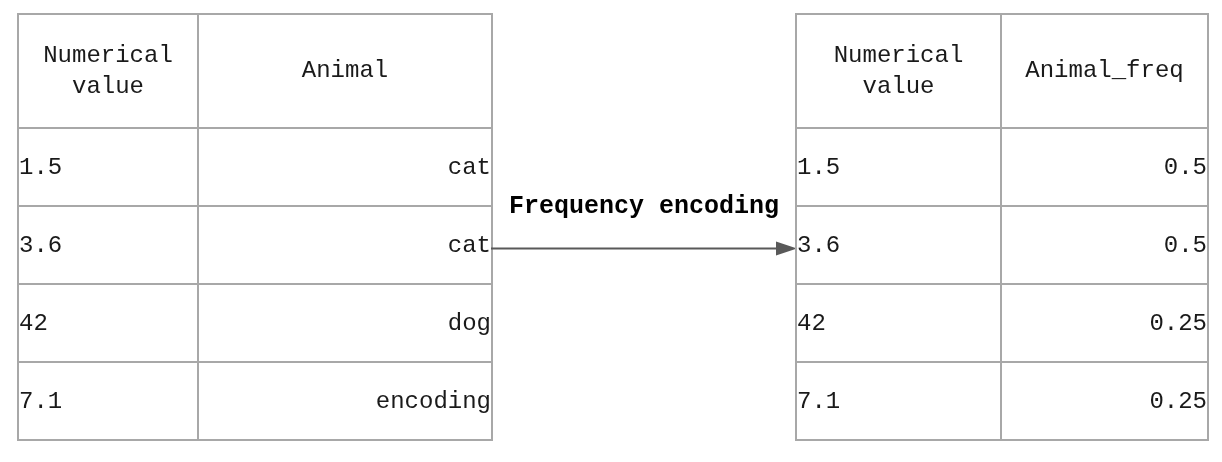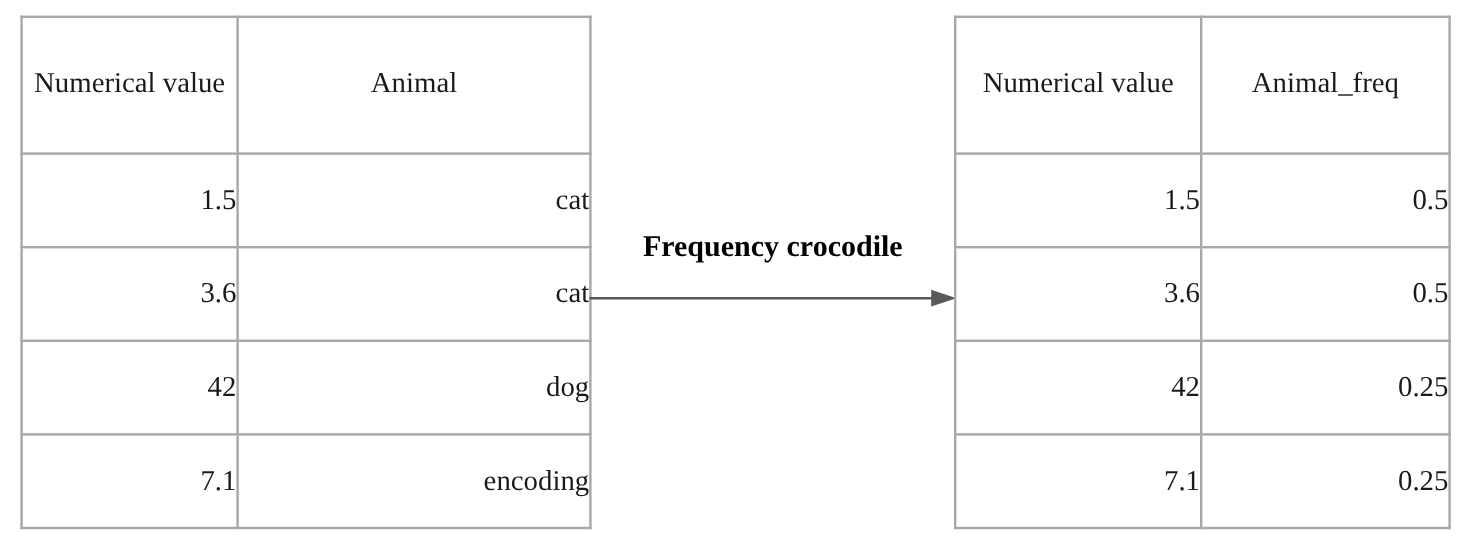--- a/index.html
+++ b/index.html
@@ -1,21 +1,21 @@
 <!DOCTYPE html>
 <html><head>
 <meta charset="utf-8">
 <style>
   html, body { margin: 0; padding: 0; background: #ffffff; }
   .canvas {
     position: relative;
     width: 1222px;
     height: 462px;
     background: #ffffff;
-    font-family: Liberation Serif, serif;
+    font-family: Liberation Mono, monospace;
     color: #1a1a1a;
     overflow: hidden;
   }
   table.data-table {
     position: absolute;
     border-collapse: collapse;
     table-layout: fixed;
   }
   table.data-table td, table.data-table th {
     border: 2px solid #a8a8a8;
@@ -31,21 +31,21 @@
     vertical-align: middle;
     padding: 0 8px;
     line-height: 1.3;
   }
   table.data-table td {
     height: 76px;
     vertical-align: middle;
   }
   .tbl-left  { left: 17px;  top: 13px; width: 474px; }
   .tbl-right { left: 795px; top: 13px; width: 412px; }
-  .col-num  { text-align: right; }
+  .col-num  { text-align: left; }
   td.col-cat { text-align: right; padding-left: 17px; }
   .arrow-label {
     position: absolute;
     left: 491px;
     top: 192px;
     width: 306px;
     text-align: center;
     font-size: 25px;
     font-weight: 700;
     color: #000000;
@@ -87,21 +87,21 @@
         <td class="col-num">42</td>
         <td class="col-cat">dog</td>
       </tr>
       <tr>
         <td class="col-num">7.1</td>
         <td class="col-cat">encoding</td>
       </tr>
     </tbody>
   </table>
 
-  <div class="arrow-label">Frequency crocodile</div>
+  <div class="arrow-label">Frequency encoding</div>
   <svg class="arrow-svg" viewBox="0 0 306 21" xmlns="http://www.w3.org/2000/svg">
     <line x1="0" y1="10.5" x2="287" y2="10.5" stroke="#595959" stroke-width="2"></line>
     <polygon points="285,3.5 306,10.5 285,17.5" fill="#595959"></polygon>
   </svg>
 
   <table class="data-table tbl-right">
     <colgroup>
       <col style="width:205px">
       <col style="width:207px">
     </colgroup>

